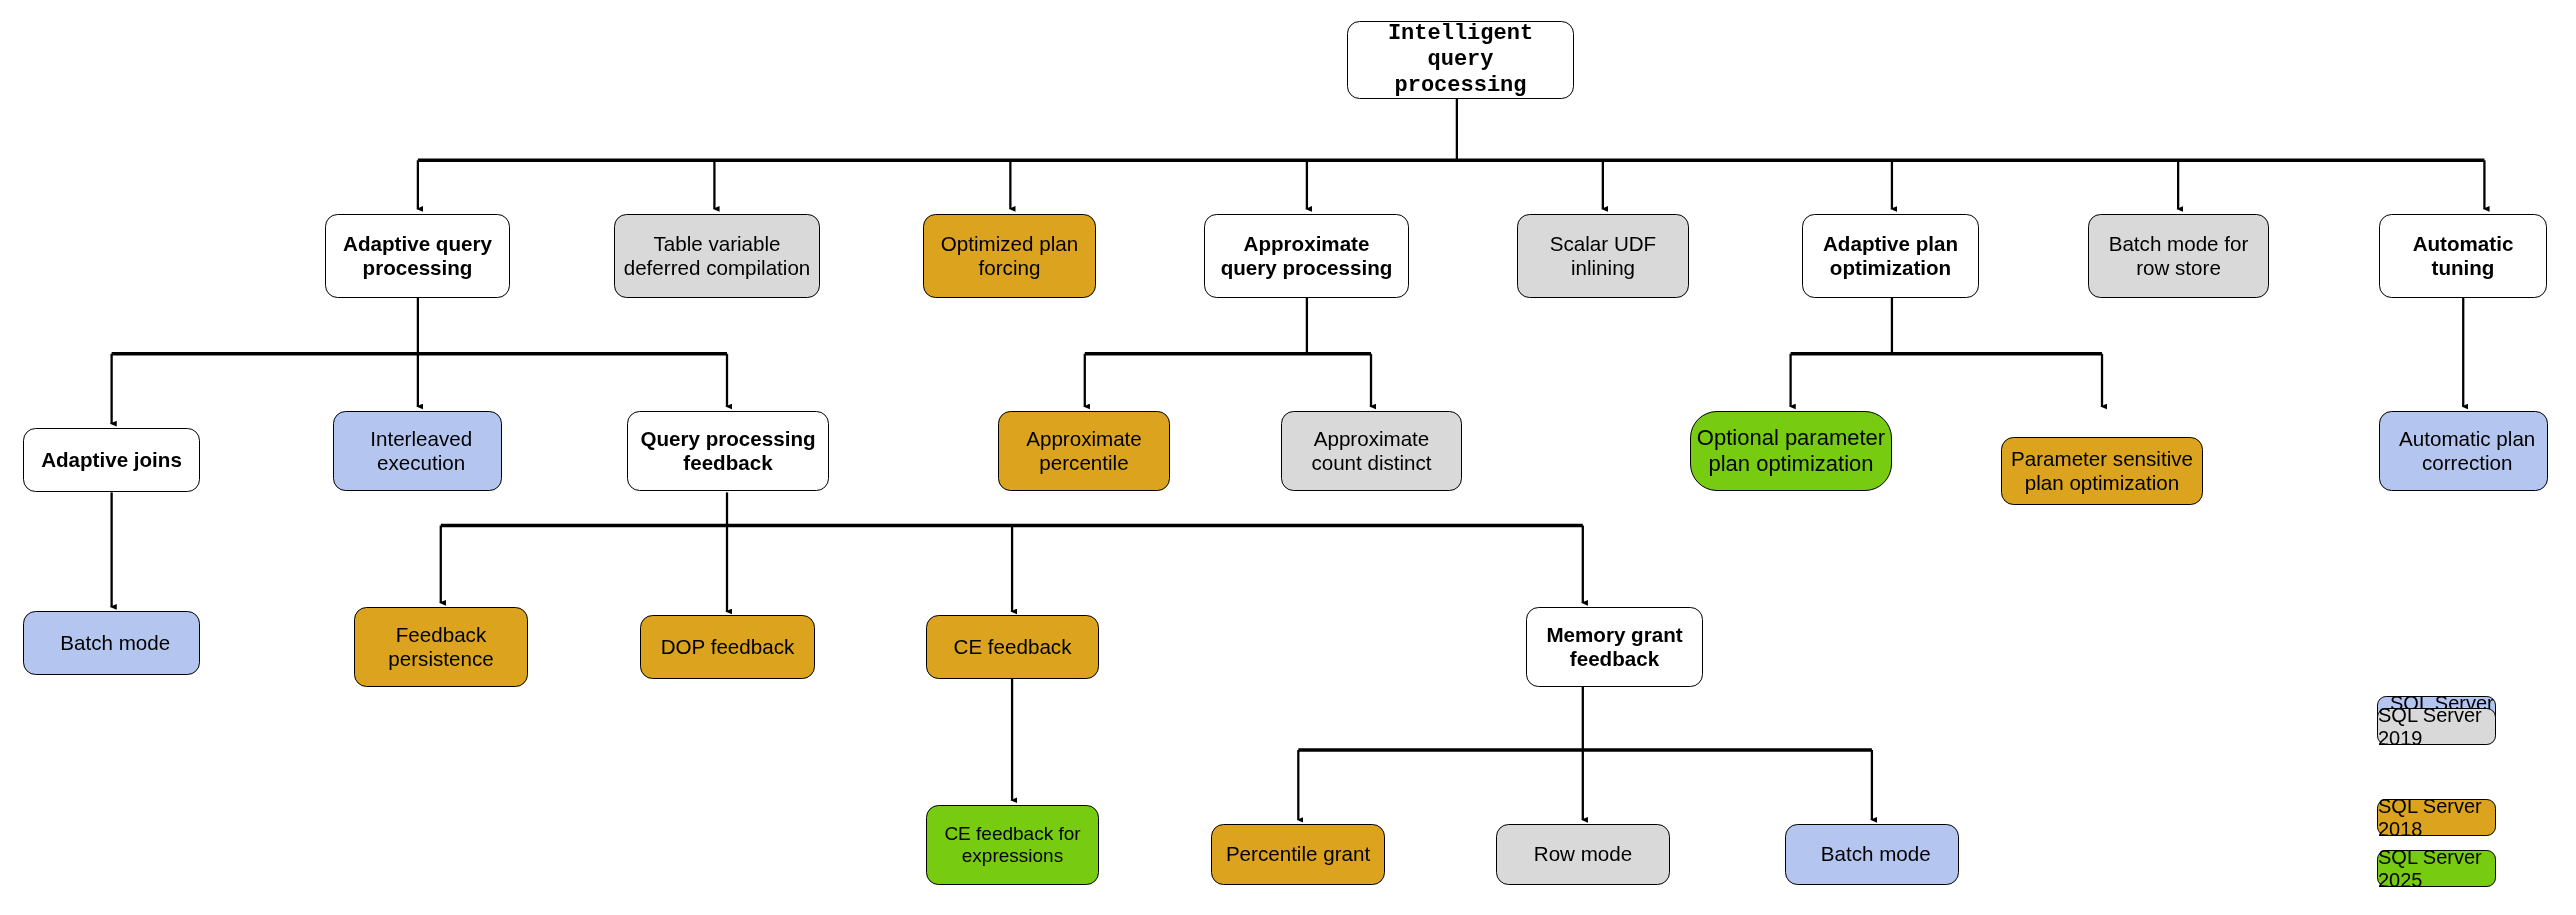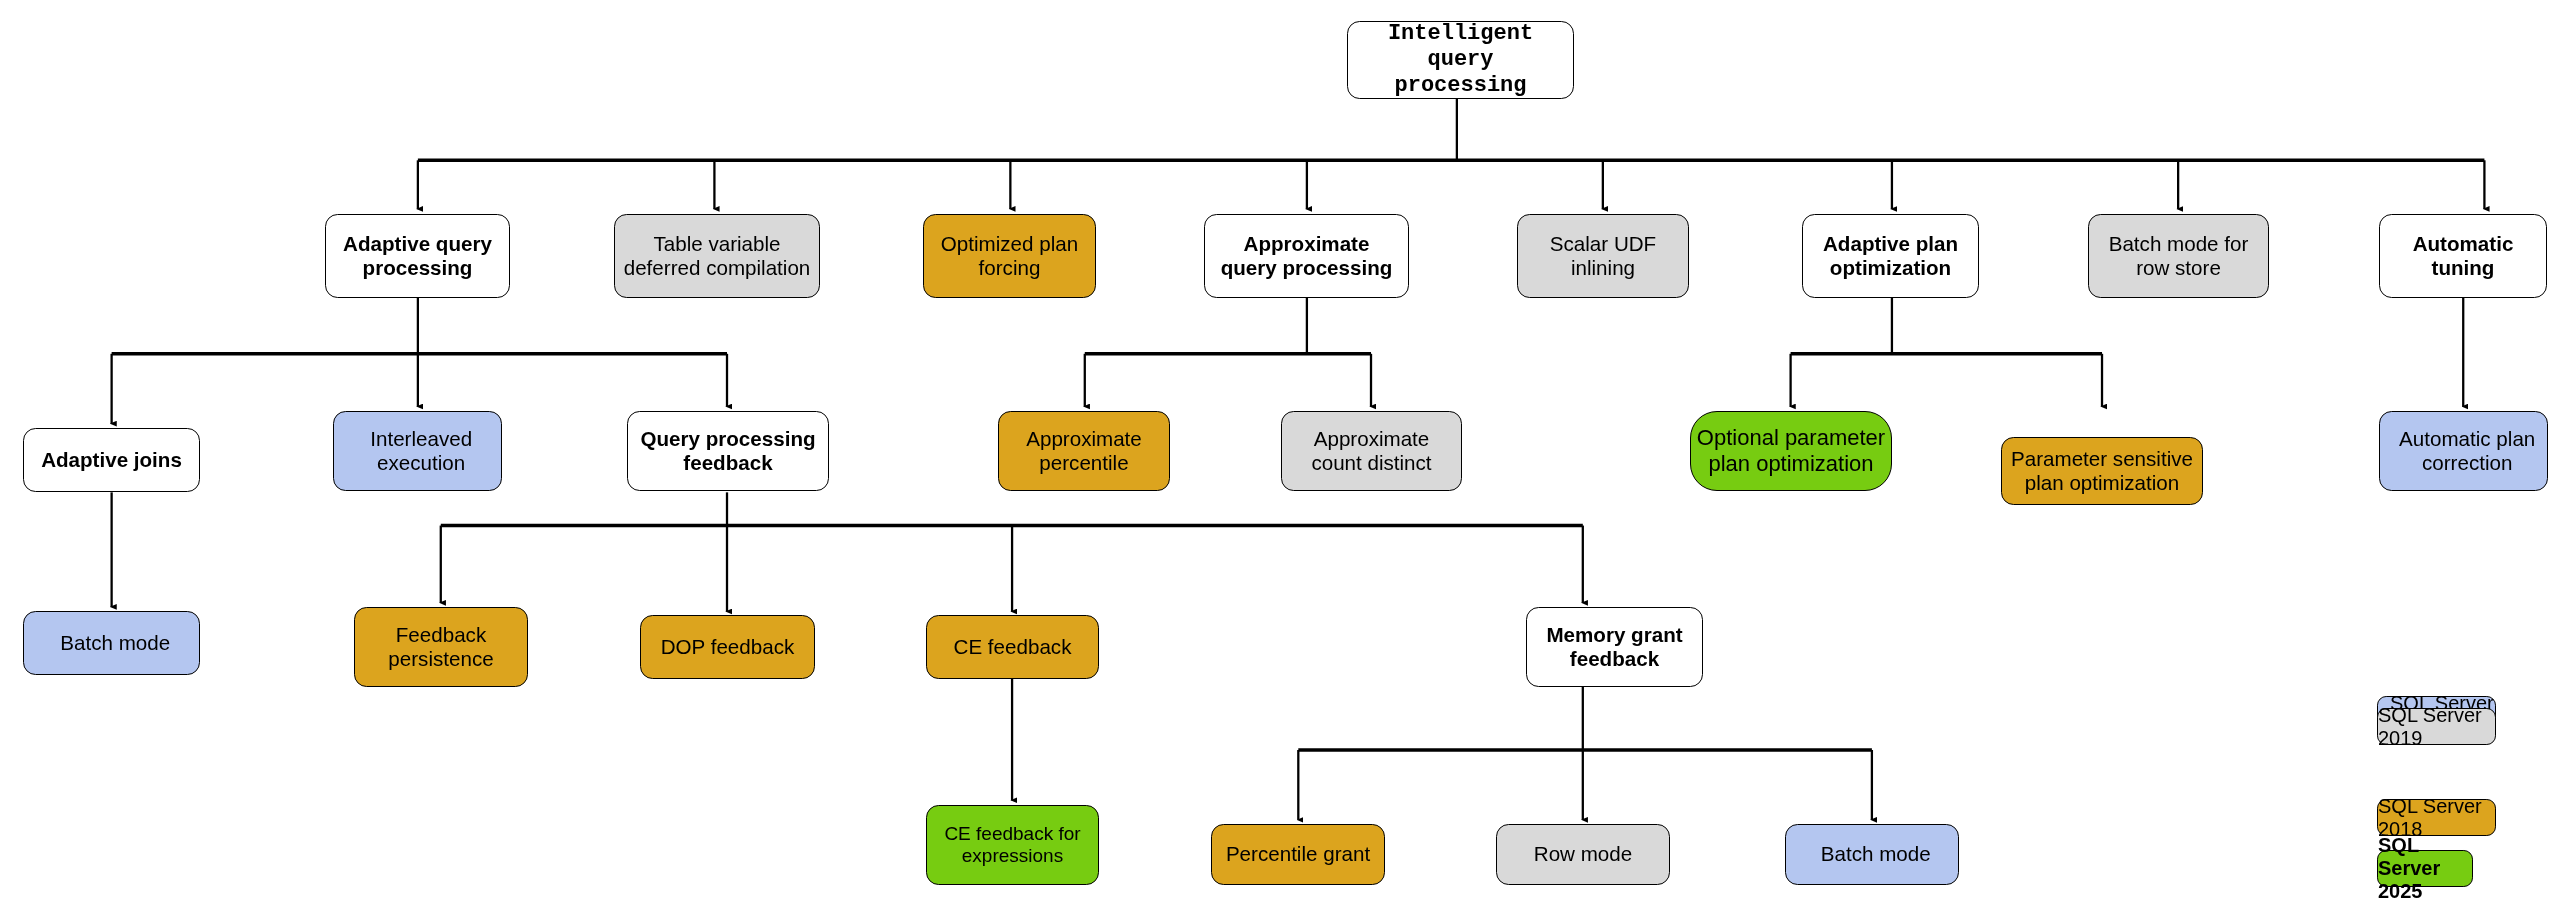--- a/index.html
+++ b/index.html
@@ -218,19 +218,19 @@
   <div>
     <div class="legend-box fill-blue" style="left:2377px;top:696px;width:119px;height:37px;">
       <span>SQL Server 2017</span>
     </div>
     <div class="legend-box fill-gray" style="left:2377px;top:708px;width:119px;height:37px;">
       <span>SQL Server 2019</span>
     </div>
     <div class="legend-box fill-orange" style="left:2377px;top:799px;width:119px;height:37px;">
       <span>SQL Server 2018</span>
     </div>
-    <div class="legend-box fill-green" style="left:2377px;top:850px;width:96px;height:37px;font-weight:bold;">
+    <div class="legend-box fill-green" style="left:2377px;top:850px;width:119px;height:37px;">
       <span>SQL Server 2025</span>
     </div>
   </div>
 
 </div>
 
 
 </body></html>

